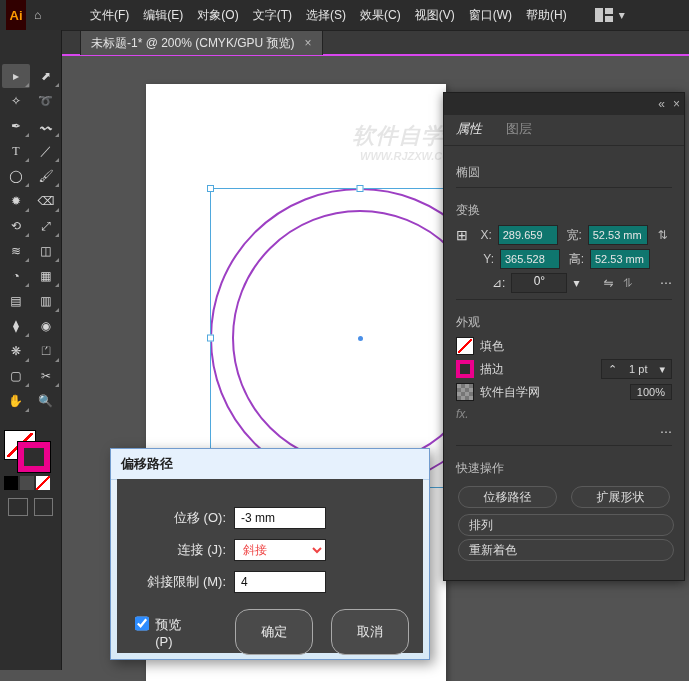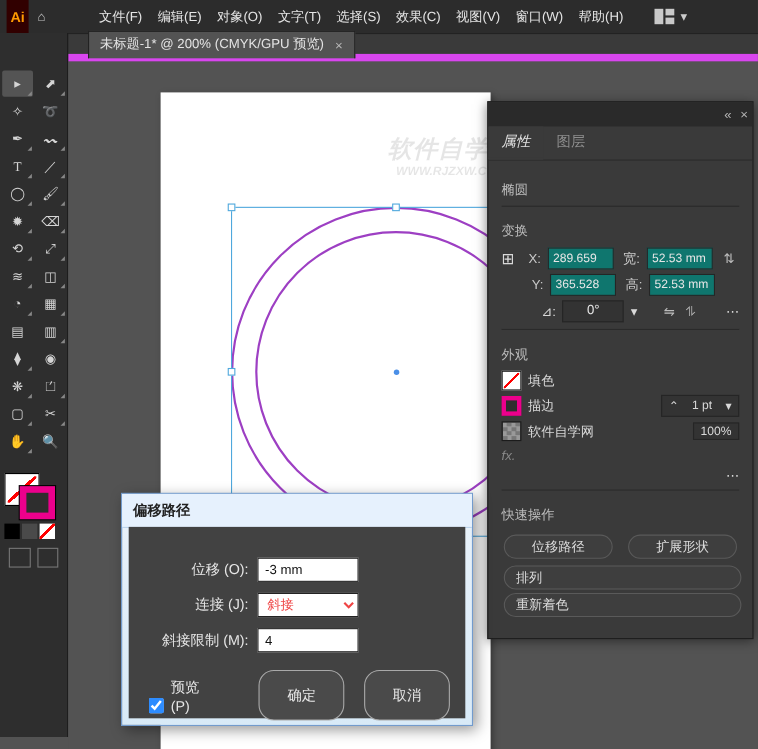--- a/index.html
+++ b/index.html
@@ -11,21 +11,21 @@
   .hb { color:#c0c0c0; padding:0 4px; font-size:12px; }
   .sep { width:6px; }
   .menubar { height:26px; background:#535353; display:flex; align-items:center; padding:0 4px; gap:2px; }
   .menuitem { padding:3px 6px; font-size:12px; color:#e5e5e5; border-radius:2px; }
   .layout-icon { width:18px; height:14px; display:inline-block; background:
      linear-gradient(#c9c9c9,#c9c9c9) left/8px 100% no-repeat,
      linear-gradient(#c9c9c9,#c9c9c9) right top/8px 6px no-repeat,
      linear-gradient(#c9c9c9,#c9c9c9) right bottom/8px 6px no-repeat; }
 
   
-  .doctabs { height:26px; background:#3a3a3a; display:flex; align-items:center; padding-left:80px; border-bottom:7px solid #d946ef; border-top:1px solid #222; }
+  .doctabs { height:26px; background:#3a3a3a; display:flex; align-items:center; padding-left:80px; border-bottom:2px solid #d946ef; border-top:1px solid #222; }
   .doctab { display:flex; align-items:center; height:25px; padding:0 10px; background:#535353; border:1px solid #222; border-bottom:none; font-size:12px; color:#e3e3e3; }
   .doctab .x { margin-left:10px; color:#bbb; }
 
   
   .toolbox { position:absolute; left:0; top:30px; width:62px; height:640px; background:#2e2e2e; border-right:1px solid #1c1c1c; padding-top:30px; }
   .toolgrid { display:grid; grid-template-columns:28px 28px; gap:1px 2px; padding:4px 2px; }
   .tool { width:28px; height:24px; display:flex; align-items:center; justify-content:center; border-radius:2px; color:#d5d5d5; position:relative; }
   .tool.sel { background:#545454; }
   .tool .mark { position:absolute; right:1px; bottom:1px; width:0; height:0; border-right:4px solid #888; border-top:4px solid transparent; }
   .tooldiv { grid-column:1/3; height:6px; }
@@ -89,21 +89,21 @@
   
   .dialog { position:absolute; left:110px; top:448px; width:320px; height:212px;
      background:linear-gradient(#eaf2fa,#d8eaf7); border:1px solid #729bcd; box-shadow:4px 4px 12px rgba(0,0,0,0.4); }
   .dlg-title { background:#e6f1fd; padding:6px 10px; font-size:13px; color:#222; font-weight:bold; border-bottom:1px solid #bcd3ea; }
   .dlg-body { position:absolute; left:6px; top:30px; right:6px; bottom:6px; background:#424242; padding:18px 14px 12px; }
   .d-row{ display:flex; align-items:center; gap:8px; margin:10px 0; font-size:13px; color:#e6e6e6; }
   .d-row .dlabel{ width:95px; text-align:right; }
   .d-input{ width:92px; height:22px; background:#fff; color:#111; border:1px solid #222; padding:0 6px; font-size:12px; }
   .d-select{ width:92px; height:22px; background:#fff; color:#ef4444; border:1px solid #222; padding:0 4px; font-size:12px; }
   .d-bottom{ display:flex; align-items:center; gap:18px; margin-top:16px; }
-  .d-check{ display:flex; align-items:flex-end; gap:6px; color:#e6e6e6; font-size:13px; margin-left:4px; }
+  .d-check{ display:flex; align-items:flex-start; gap:6px; color:#e6e6e6; font-size:13px; margin-left:4px; }
   .d-check input{ accent-color:#2d8cff; width:15px; height:15px; }
   .d-btn{ width:82px; height:46px; border-radius:14px; border:1px solid #a9a9a9; background:#4a4a4a; color:#e9e9e9; font-size:13px; display:flex; align-items:center; justify-content:center; }
 
 </style>
 </head>
 <body>
 
 <div class="titlebar">
   <div class="ai-logo">Ai</div>
   <span class="hb">⌂</span>

